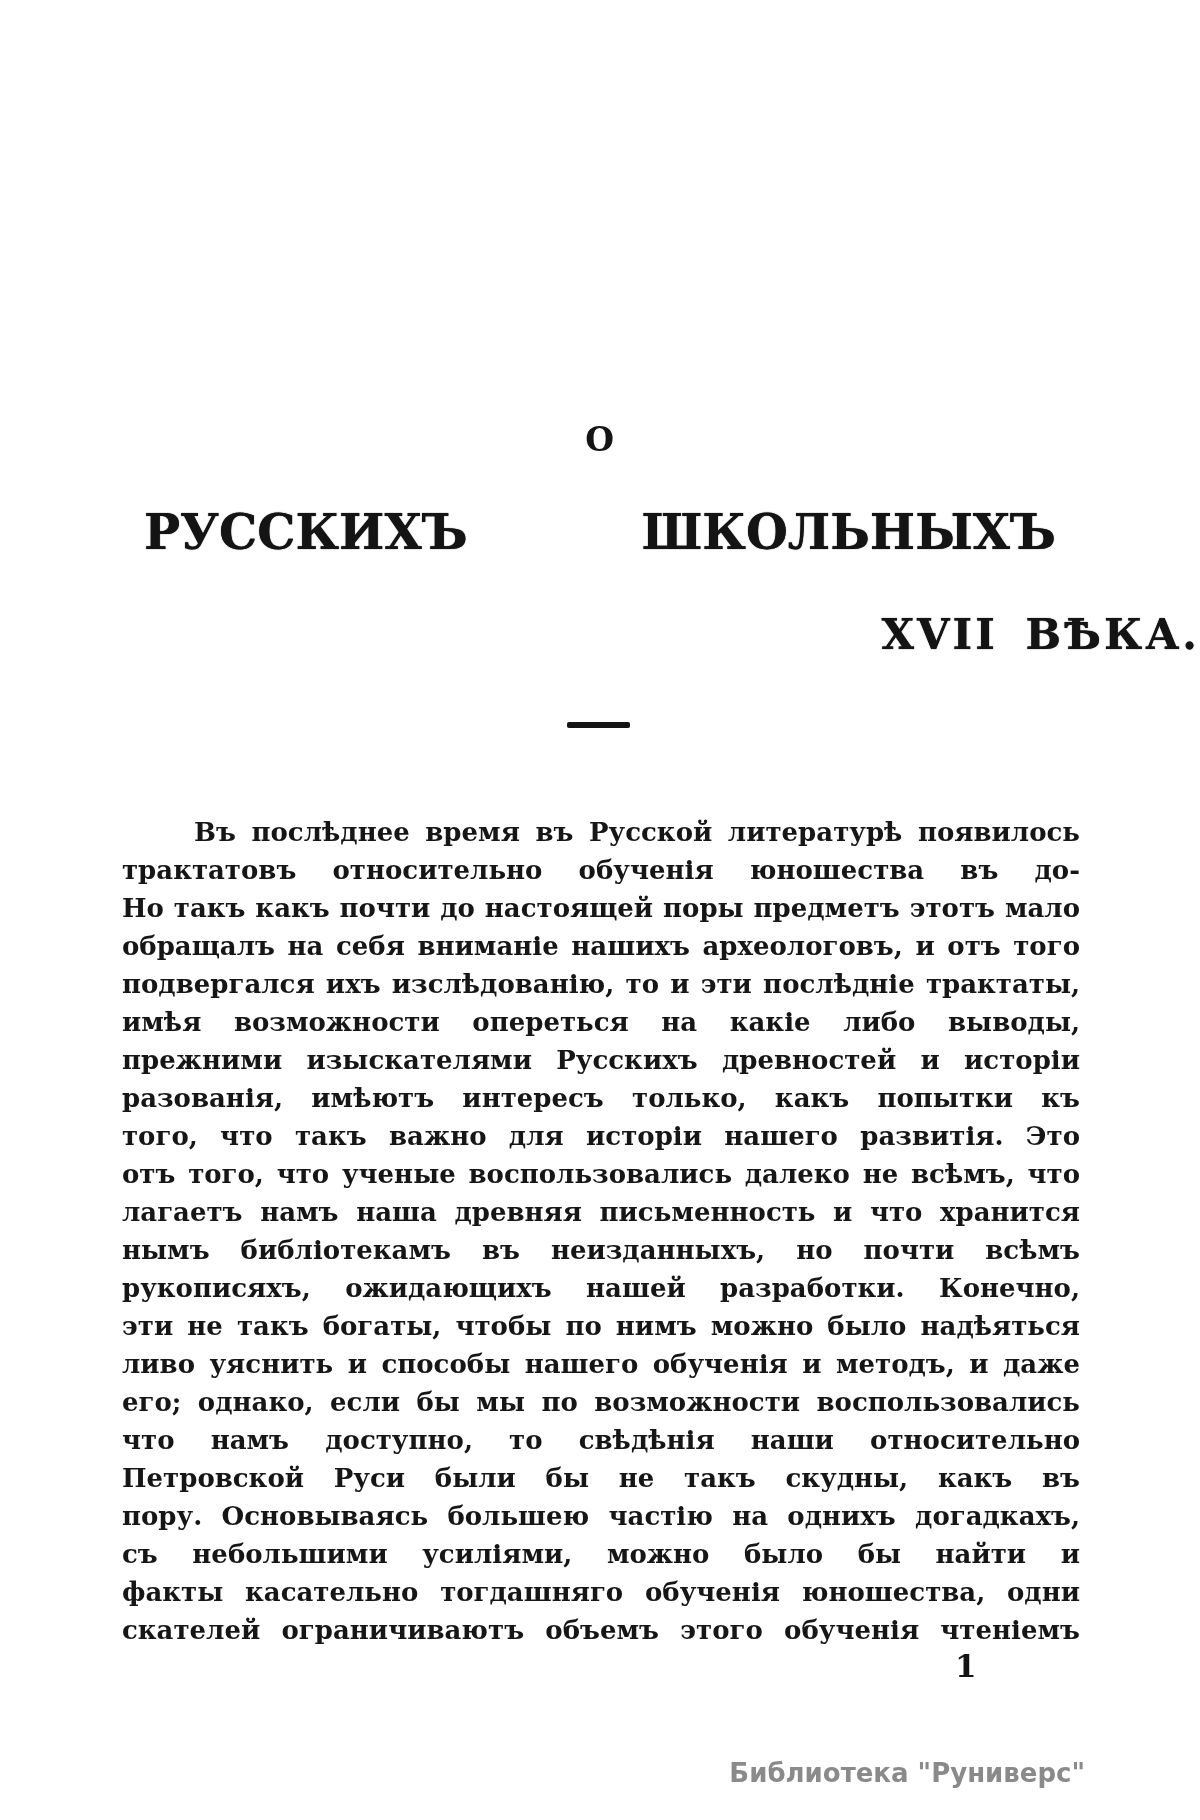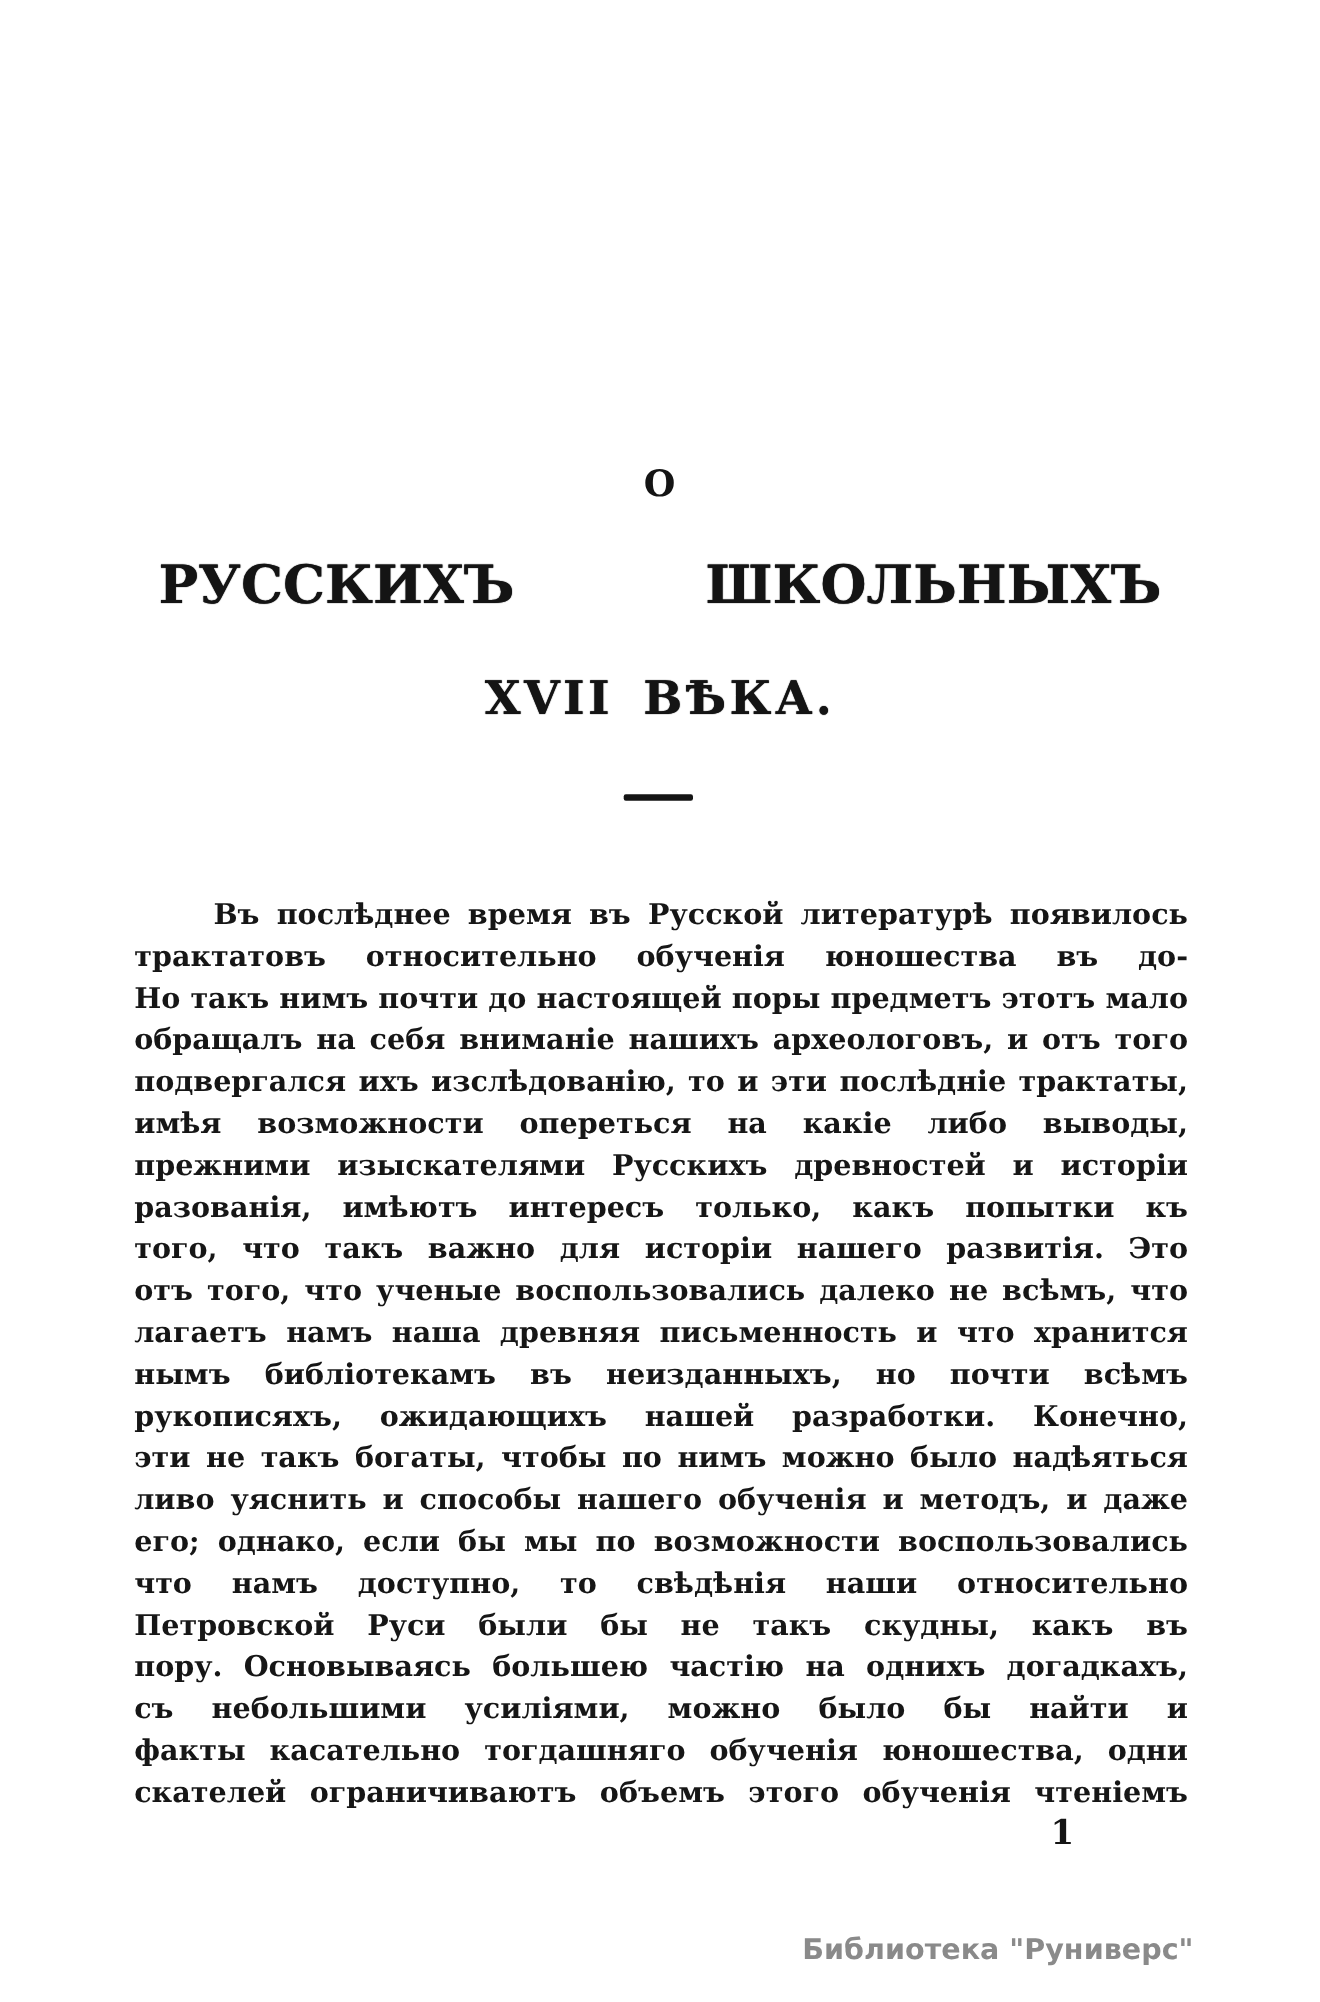--- a/index.html
+++ b/index.html
@@ -44,21 +44,21 @@
     text-align: justify;
     text-align-last: justify;
     white-space: normal;
     text-shadow: 0 0 1px #000;
   }
   .subtitle {
     position: absolute;
     left: 0;
     top: 610px;
     width: 100%;
-    text-align: center;
+    text-align: right;
     font-size: 42px;
     font-weight: bold;
     letter-spacing: 3px;
     word-spacing: 10px;
     text-shadow: 0 0 1px #000;
   }
   .divider {
     position: absolute;
     left: 567px;
     top: 722px;
@@ -112,21 +112,21 @@
 
   <div class="page-title">РУССКИХЪ ШКОЛЬНЫХЪ КНИГАХЪ</div>
 
   <div class="subtitle">XVII ВѢКА.</div>
 
   <div class="divider"></div>
 
   <div class="bodytext">
     <div class="text-line indent">Въ послѣднее время въ Русской литературѣ появилось нѣсколько</div>
     <div class="text-line">трактатовъ относительно обученія юношества въ до-Петровской Руси.</div>
-    <div class="text-line">Но такъ нимъ почти до настоящей поры предметъ этотъ мало</div>
+    <div class="text-line">Но такъ какъ почти до настоящей поры предметъ этотъ мало</div>
     <div class="text-line">обращалъ на себя вниманіе нашихъ археологовъ, и отъ того мало</div>
     <div class="text-line">подвергался ихъ изслѣдованію, то и эти послѣдніе трактаты, не</div>
     <div class="text-line">имѣя возможности опереться на какіе либо выводы, полученные</div>
     <div class="text-line">прежними изыскателями Русскихъ древностей и исторіи нашего об-</div>
     <div class="text-line">разованія, имѣютъ интересъ только, какъ попытки къ объясненію</div>
     <div class="text-line">того, что такъ важно для исторіи нашего развитія. Это происходитъ</div>
     <div class="text-line">отъ того, что ученые воспользовались далеко не всѣмъ, что пред-</div>
     <div class="text-line">лагаетъ намъ наша древняя письменность и что хранится еще по раз-</div>
     <div class="text-line">нымъ библіотекамъ въ неизданныхъ, но почти всѣмъ доступныхъ,</div>
     <div class="text-line">рукописяхъ, ожидающихъ нашей разработки. Конечно, матеріалы</div>

